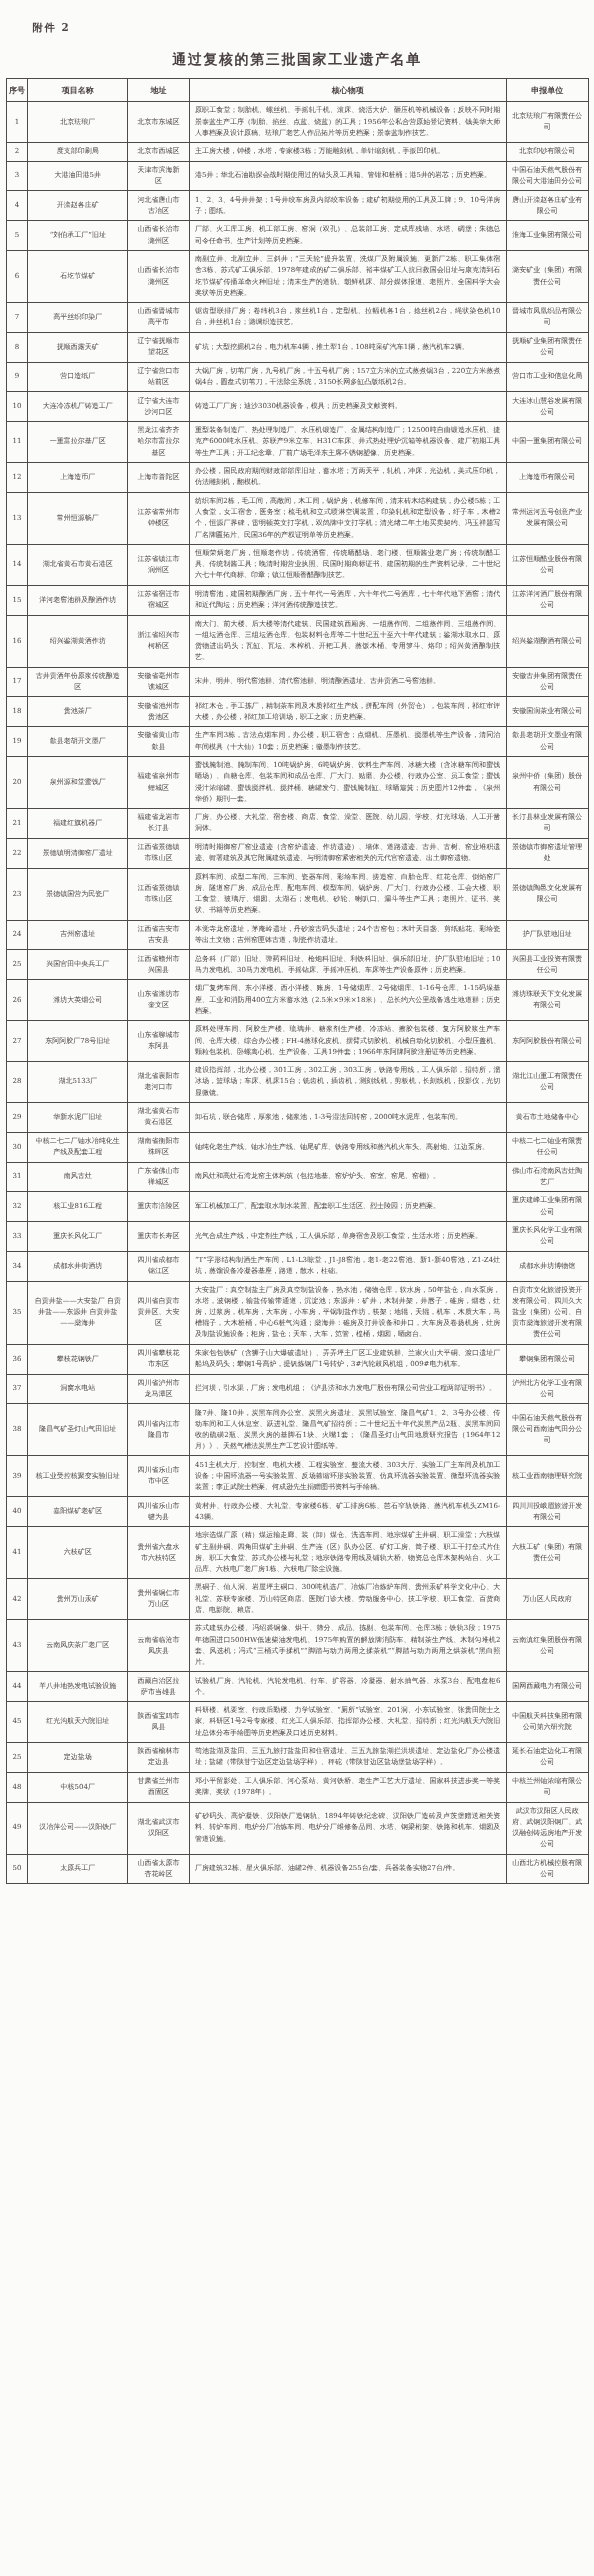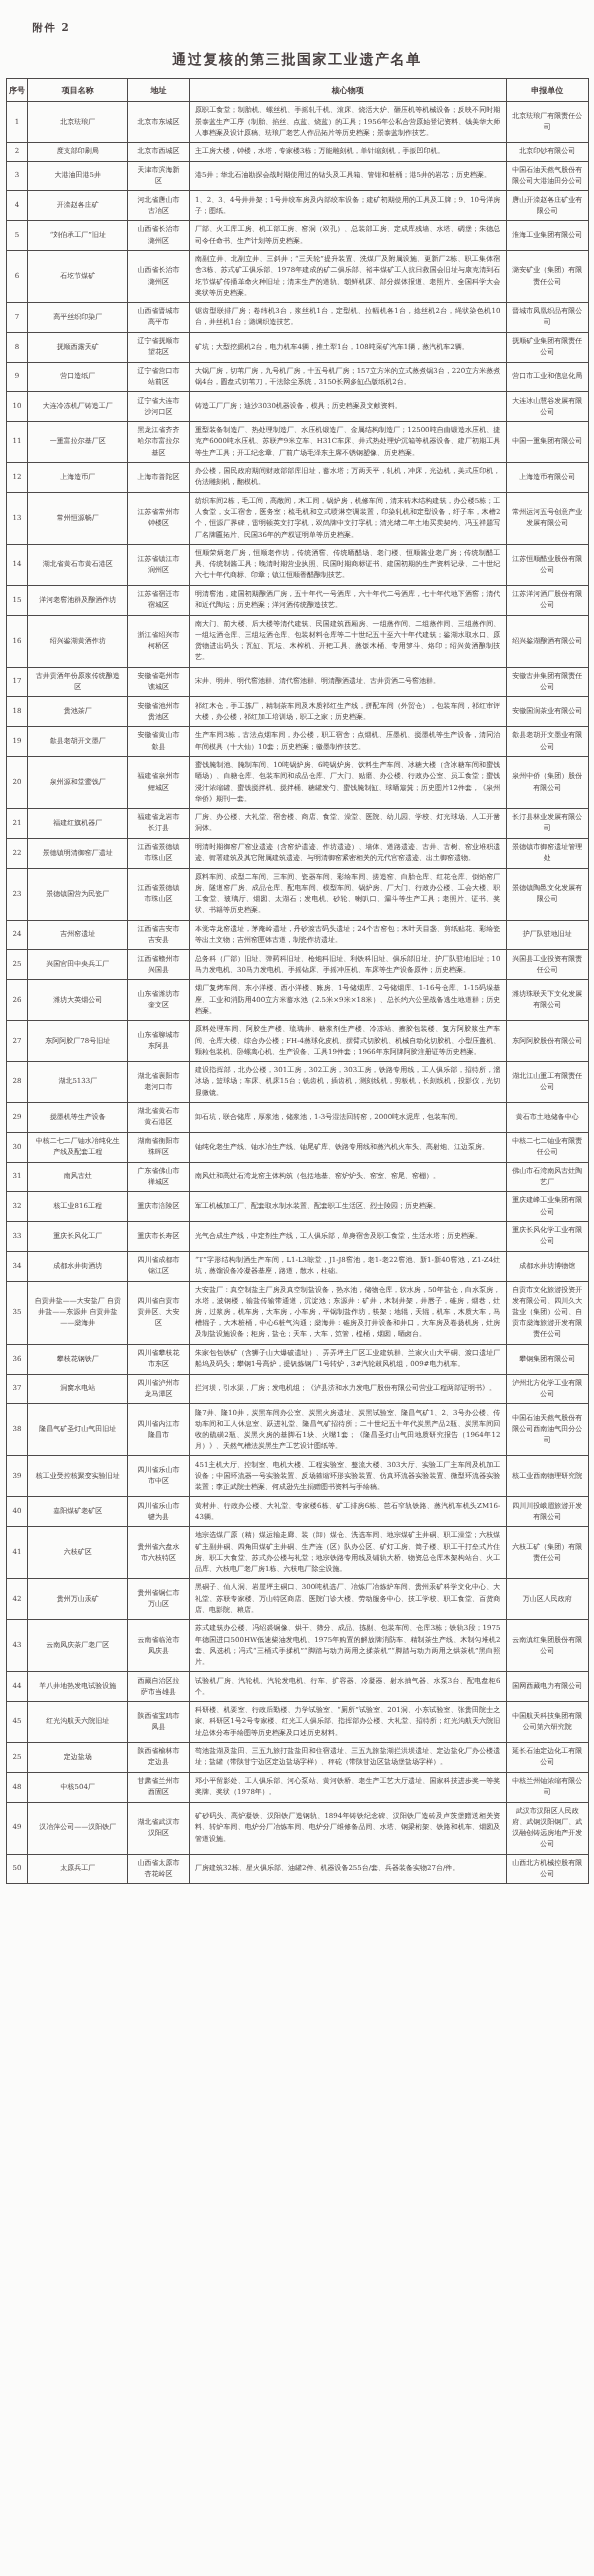--- a/index.html
+++ b/index.html
@@ -266,21 +266,21 @@
   <tr>
     <td class="cell-num">28</td>
     <td class="cell-name">湖北5133厂</td>
     <td class="cell-addr">湖北省襄阳市老河口市</td>
     <td class="cell-items">建设指挥部，北办公楼，301工房，302工房，303工房，铁路专用线，工人俱乐部，招待所，溜冰场，篮球场；车床、机床15台；铣齿机，插齿机，测刻线机，剪板机，长刻线机，投影仪，光切显微镜。</td>
     <td class="cell-unit">湖北江山重工有限责任公司</td>
   </tr>
 
   <tr>
     <td class="cell-num">29</td>
-    <td class="cell-name">搅墨机等生产设备</td>
+    <td class="cell-name">华新水泥厂旧址</td>
     <td class="cell-addr">湖北省黄石市黄石港区</td>
     <td class="cell-items">卸石坑，联合储库，厚浆池，储浆池，1-3号湿法回转窑，2000吨水泥库，包装车间。</td>
     <td class="cell-unit">黄石市土地储备中心</td>
   </tr>
 
   <tr>
     <td class="cell-num">30</td>
     <td class="cell-name">中核二七二厂铀水冶纯化生产线及配套工程</td>
     <td class="cell-addr">湖南省衡阳市珠晖区</td>
     <td class="cell-items">铀纯化老生产线、铀水冶生产线、铀尾矿库、铁路专用线和蒸汽机火车头、高射炮、江边泵房。</td>

